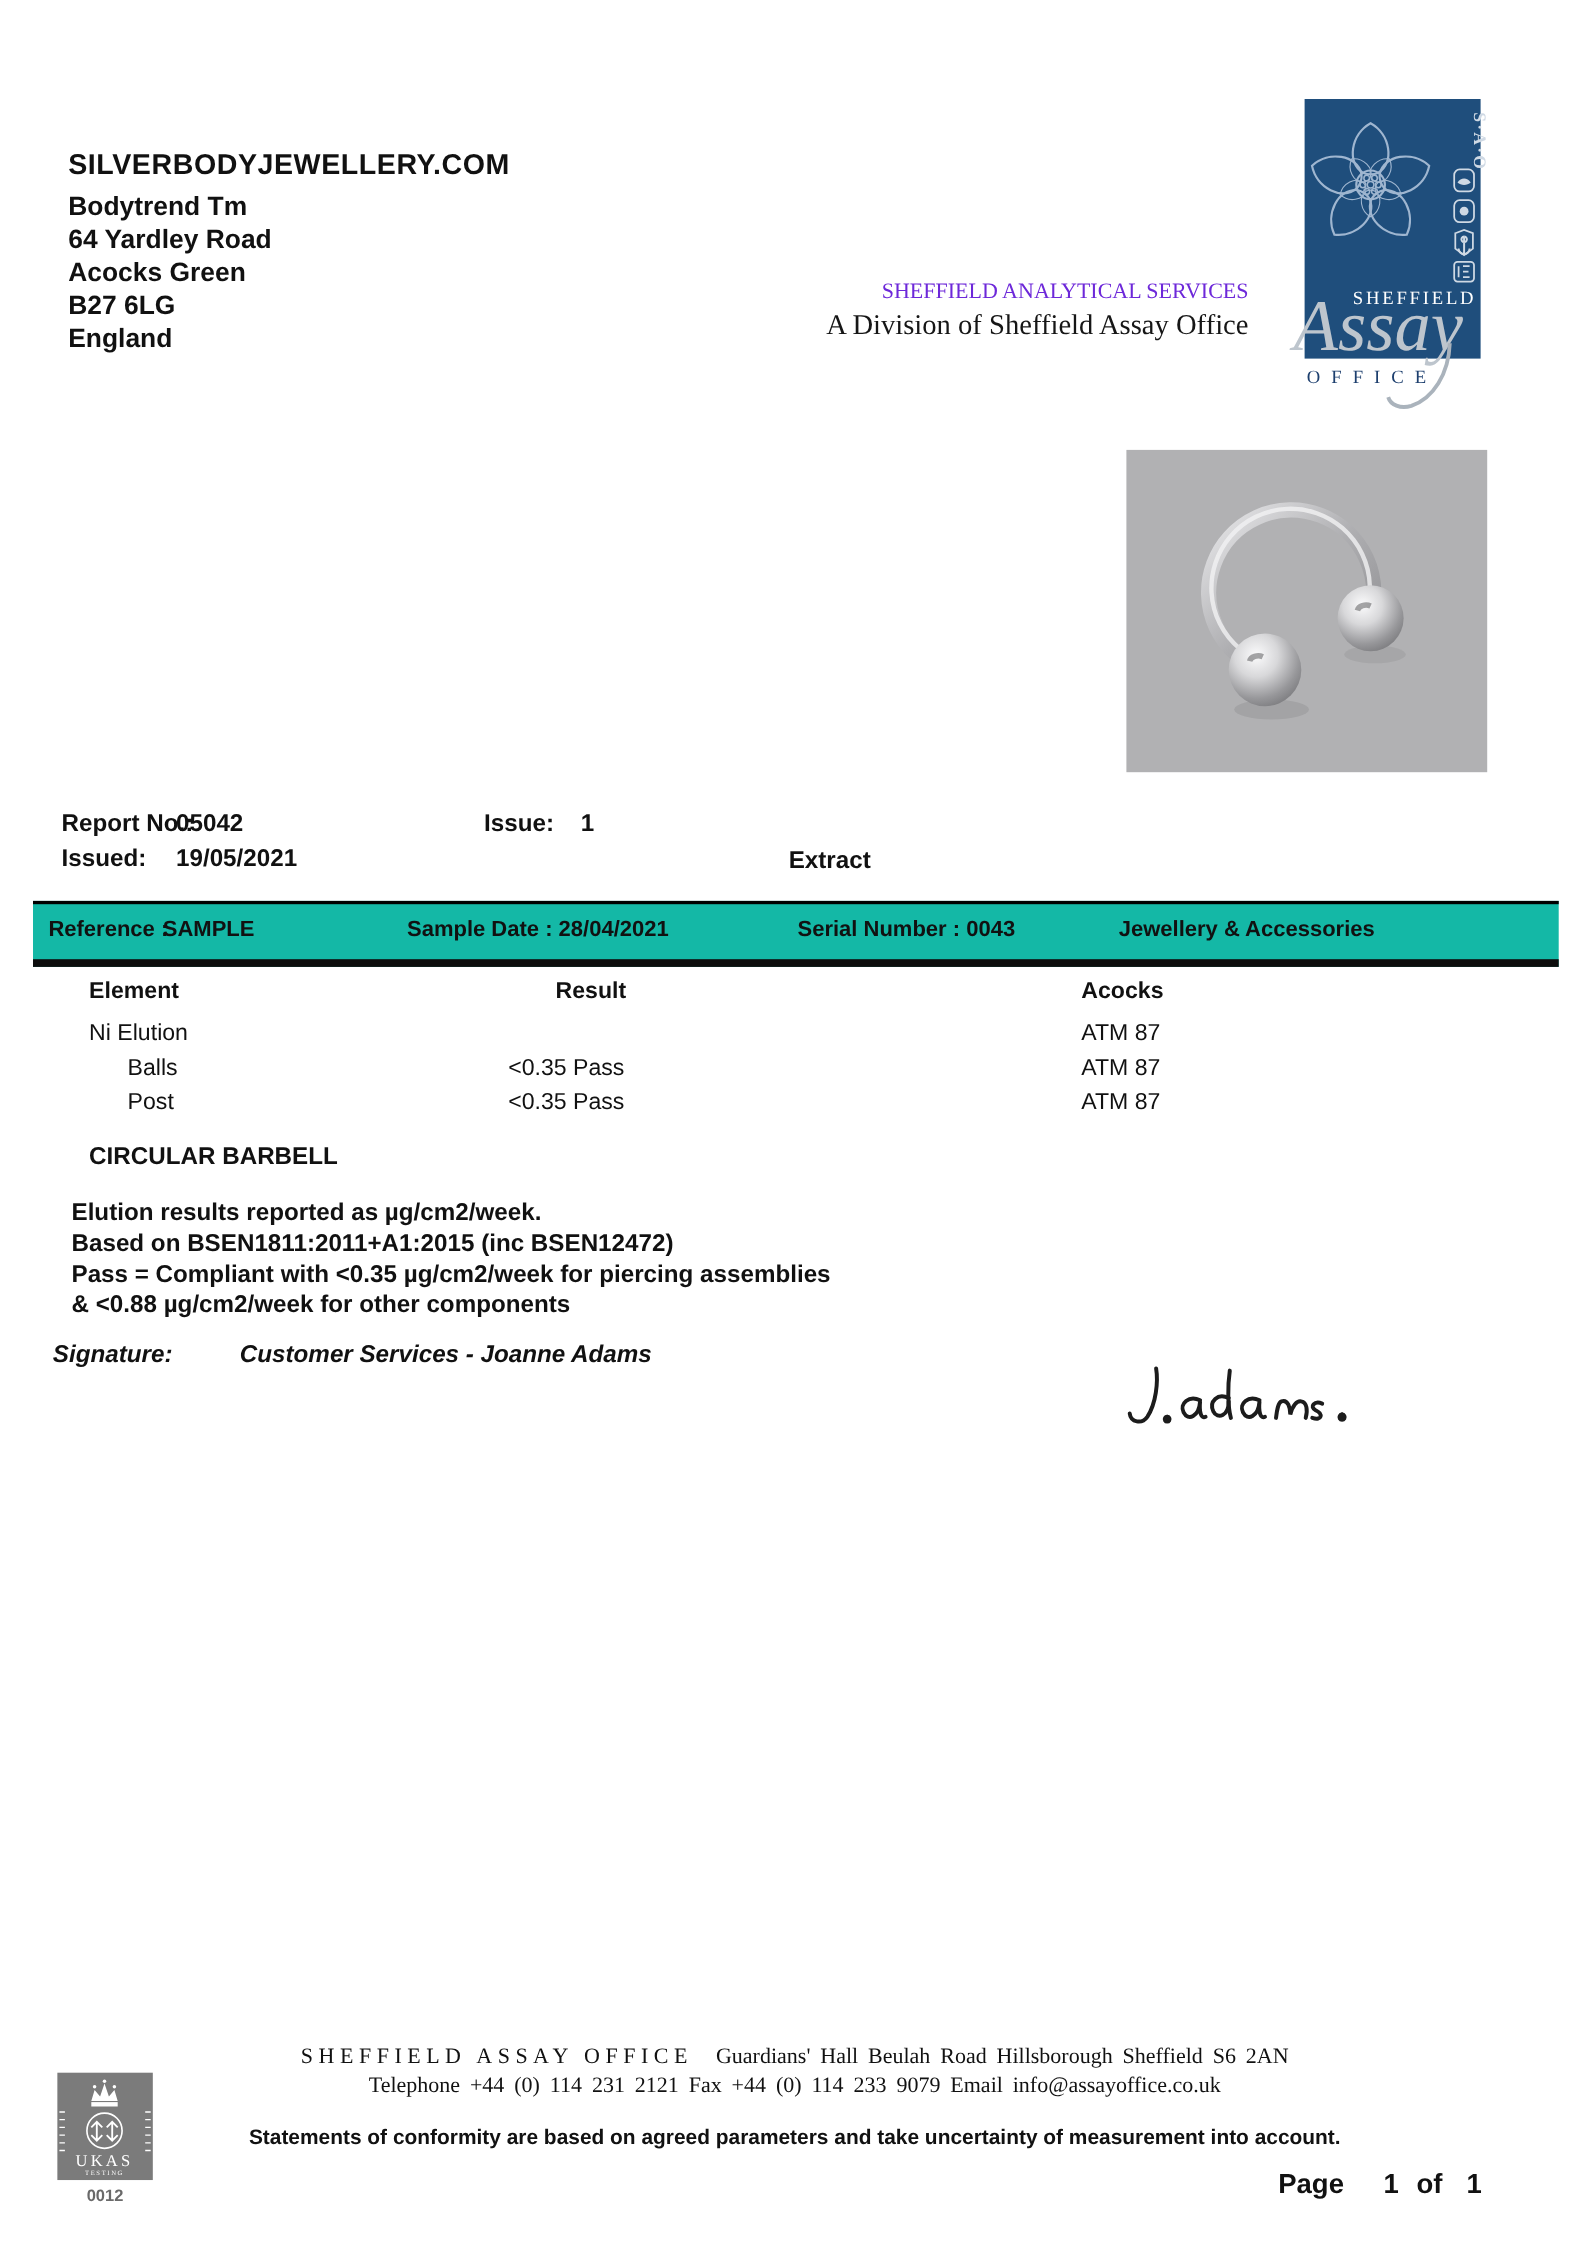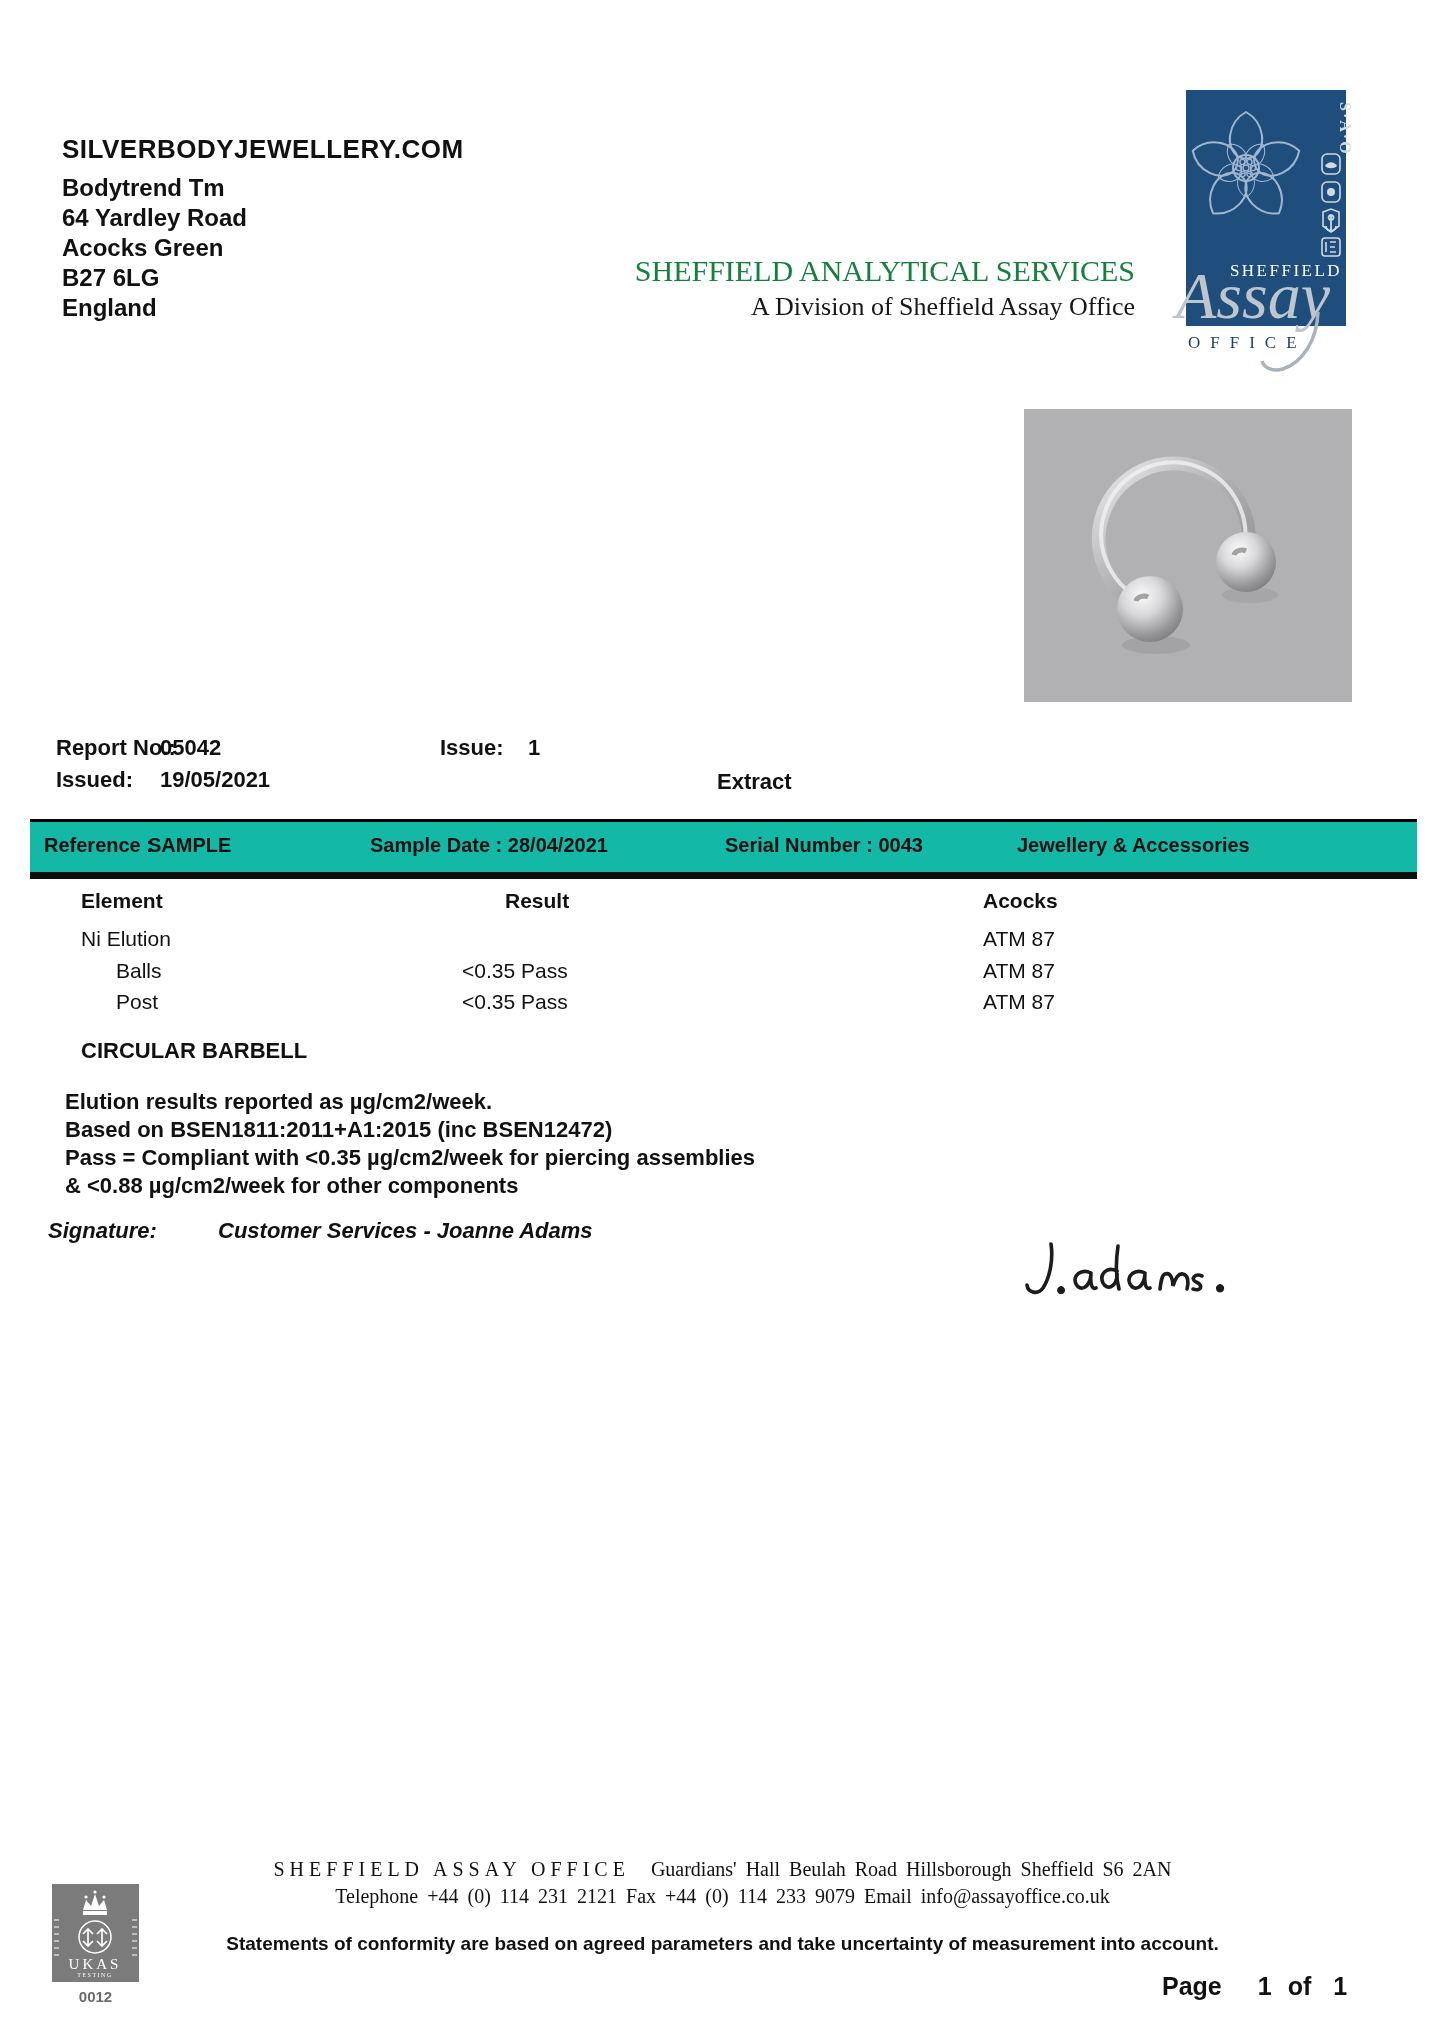--- a/index.html
+++ b/index.html
@@ -5,21 +5,21 @@
   html,body { margin:0; padding:0; background:#ffffff; }
   .page {
     position:relative; width:1445px; height:2042px; background:#ffffff;
     font-family:"Liberation Sans", sans-serif; color:#111; overflow:hidden;
   }
   .abs { position:absolute; }
   
   .company { font-size:26px; font-weight:bold; letter-spacing:0.5px; }
   .addr-line { font-size:24px; font-weight:bold; line-height:30px; }
   
-  .org-title { font-family:"Liberation Serif", serif; font-size:30px; color:#15803d; }
+  .org-title { font-family:"Liberation Serif", serif; font-size:20px; color:#6d28d9; }
   .org-sub   { font-family:"Liberation Serif", serif; font-size:26px; color:#161616; margin-top:4px; }
   
   .meta { font-size:22px; font-weight:bold; }
   
   .refbar {
     left:30px; top:819px; width:1387px; height:50px;
     background:#14b8a6; border-top:3px solid #000; border-bottom:7px solid #0d0d0d;
   }
   .refbar span { position:absolute; top:12px; font-size:20px; font-weight:bold; white-space:nowrap; }
   

